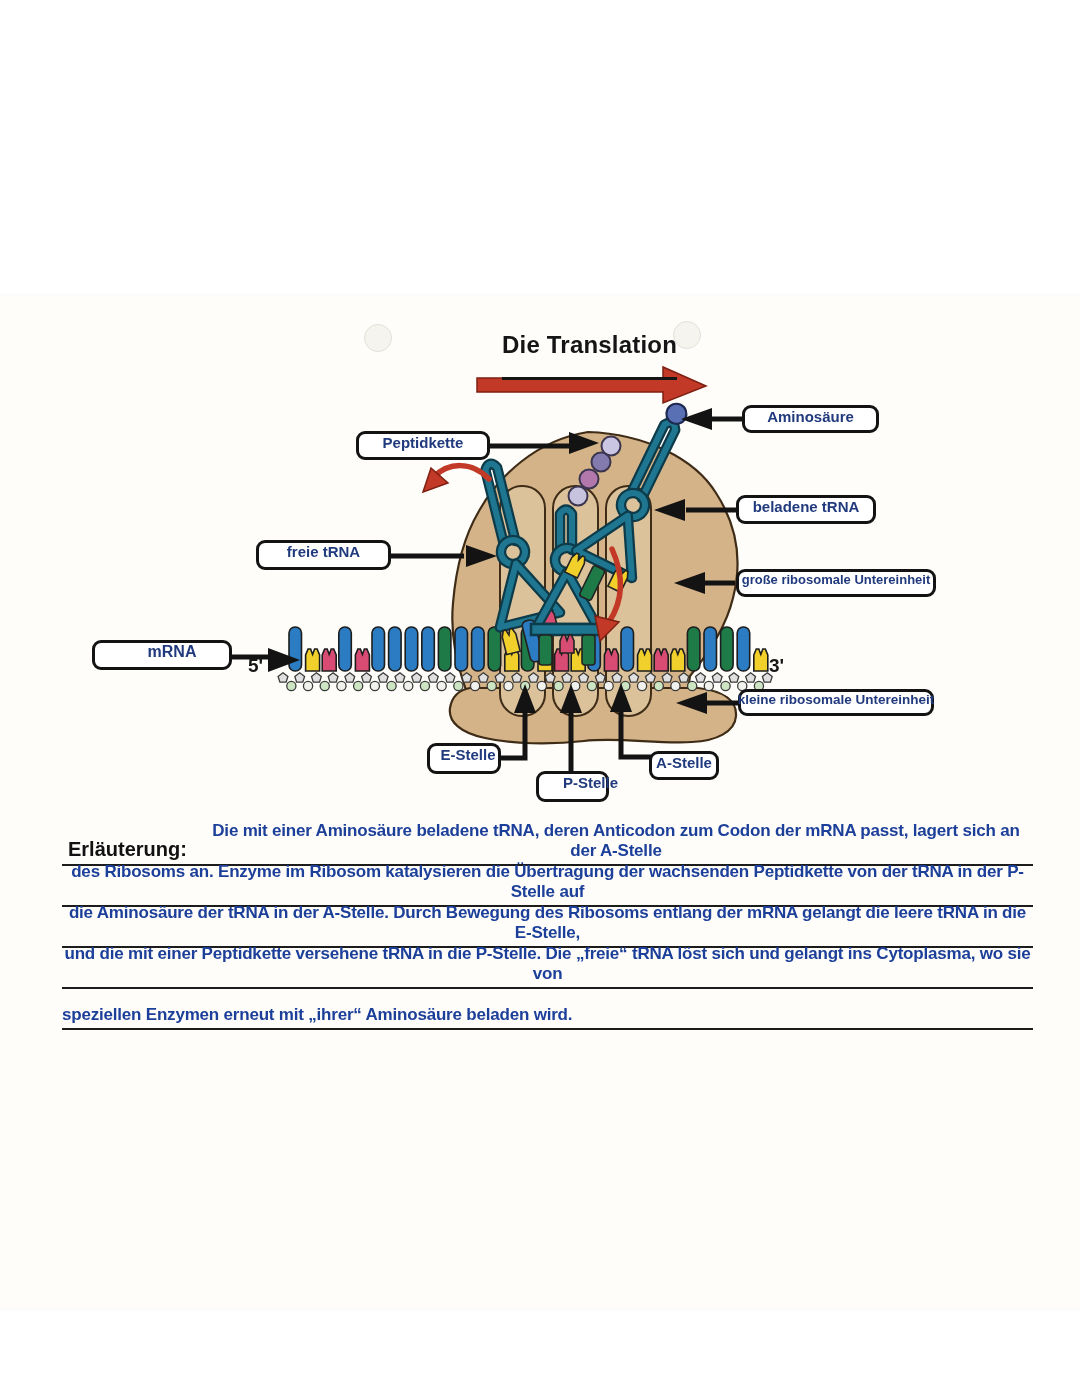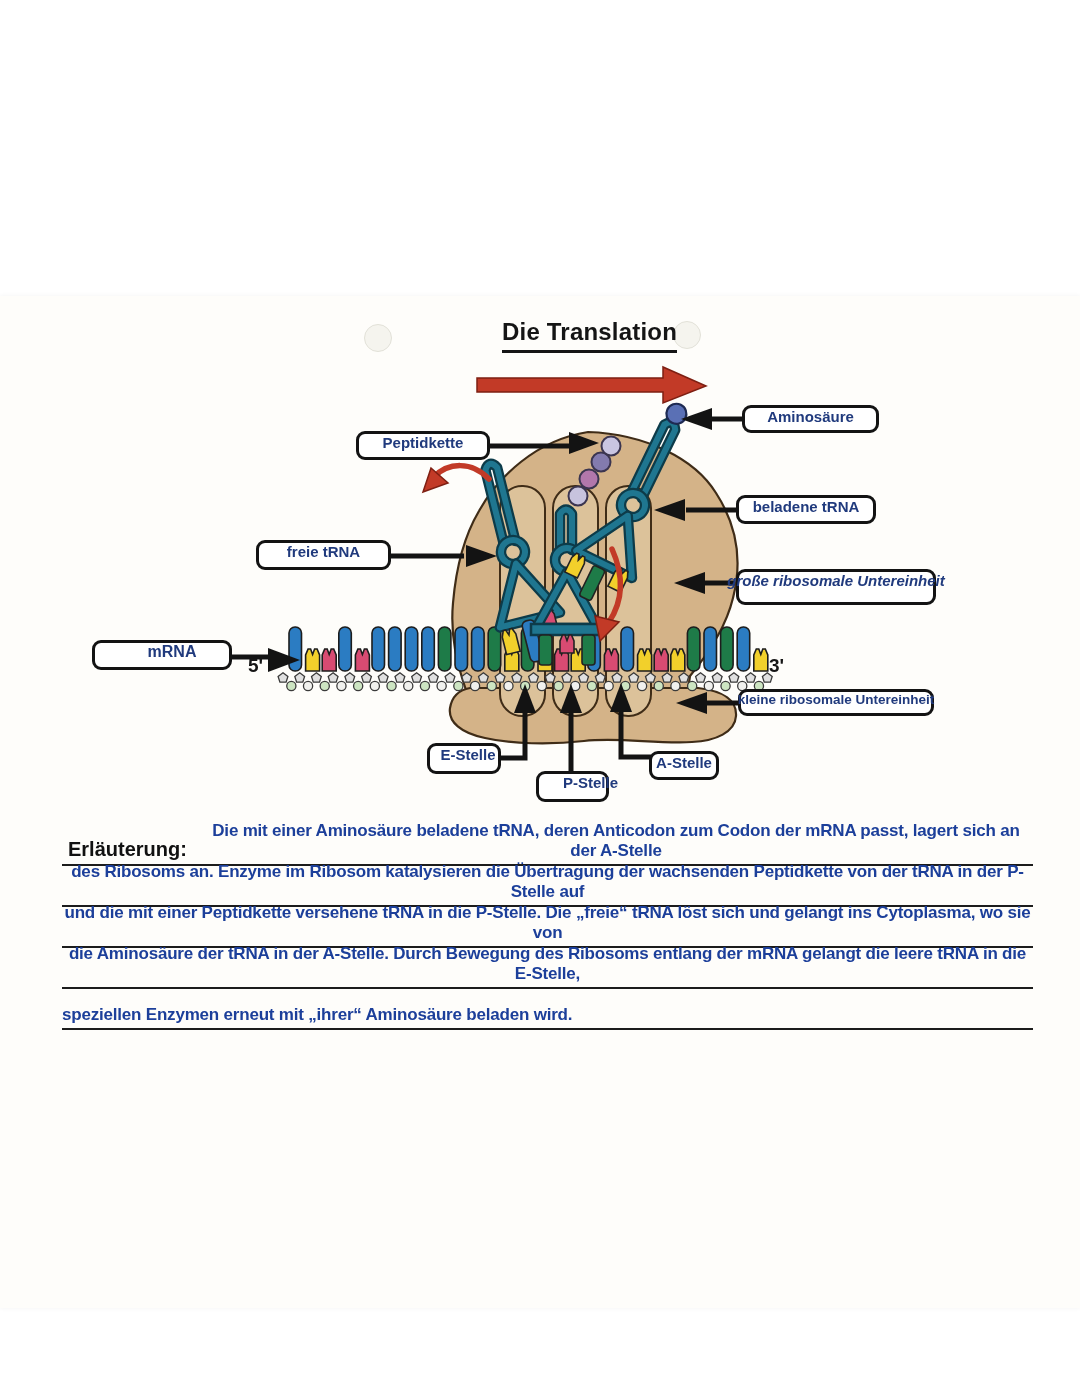--- a/index.html
+++ b/index.html
@@ -9,23 +9,23 @@
   }
   .card{
     position:absolute;left:0;top:296px;width:1080px;height:1012px;
     background:#fefdfa;box-shadow:0 0 5px rgba(0,0,0,.05);
   }
   .hole{
     position:absolute;width:26px;height:26px;border-radius:50%;
     background:#f5f4ee;border:1px solid #e2e1d8;
   }
   .page-title{
-    position:absolute;left:502px;top:318px;
+    position:absolute;left:502px;top:331px;
     font-size:24px;font-weight:bold;color:#151515;
-    border-bottom:3px solid #151515;padding-bottom:4px;letter-spacing:.2px;
+    border-bottom:3px solid #151515;padding-bottom:18px;letter-spacing:.2px;
   }
   svg.diagram{position:absolute;left:0;top:0;}
   .label-box{
     position:absolute;display:flex;align-items:flex-start;justify-content:center;
     background:#ffffff;border:3px solid #131313;border-radius:9px;
     color:var(--label-blue,#203a7d);font-weight:bold;font-size:15px;
     box-sizing:border-box;white-space:nowrap;
   }
   .prime-label{
     position:absolute;font-size:19px;font-weight:bold;color:#151515;
@@ -269,21 +269,21 @@
   </div>
 <div class="label-box" style="left:356px;top:431px;width:134px;height:29px;">
   <span>Peptidkette</span>
   </div>
 <div class="label-box" style="left:736px;top:495px;width:140px;height:29px;">
   <span>beladene tRNA</span>
   </div>
 <div class="label-box" style="left:256px;top:540px;width:135px;height:30px;">
   <span>freie tRNA</span>
   </div>
-<div class="label-box" style="left:736px;top:569px;width:200px;height:36px;font-size:15px;font-style:italic;">
+<div class="label-box" style="left:736px;top:569px;width:200px;height:28px;font-size:13px;">
   <span>große ribosomale Untereinheit</span>
   </div>
 <div class="label-box" style="left:92px;top:640px;width:140px;height:30px;font-size:16px;padding-left:20px;">
   <span>mRNA</span>
   </div>
 <div class="label-box" style="left:738px;top:689px;width:196px;height:27px;font-size:13.5px;">
   <span>kleine ribosomale Untereinheit</span>
   </div>
 <div class="label-box" style="left:427px;top:743px;width:74px;height:31px;padding-left:8px;">
   <span>E-Stelle</span>
@@ -300,21 +300,21 @@
 
 <div class="explain">
   <div class="exp-row" style="height:41px;">
     <span class="exp-head">Erläuterung:</span>
     <span class="exp-text">Die mit einer Aminosäure beladene tRNA, deren Anticodon zum Codon der mRNA passt, lagert sich an der A-Stelle</span>
   </div>
   <div class="exp-row">
     <span class="exp-text">des Ribosoms an. Enzyme im Ribosom katalysieren die Übertragung der wachsenden Peptidkette von der tRNA in der P-Stelle auf</span>
   </div>
   <div class="exp-row">
+    <span class="exp-text">die Aminosäure der tRNA in der A-Stelle. Durch Bewegung des Ribosoms entlang der mRNA gelangt die leere tRNA in die E-Stelle,</span>
+  </div>
+  <div class="exp-row">
     <span class="exp-text">und die mit einer Peptidkette versehene tRNA in die P-Stelle. Die „freie“ tRNA löst sich und gelangt ins Cytoplasma, wo sie von</span>
-  </div>
-  <div class="exp-row">
-    <span class="exp-text">die Aminosäure der tRNA in der A-Stelle. Durch Bewegung des Ribosoms entlang der mRNA gelangt die leere tRNA in die E-Stelle,</span>
   </div>
   <div class="exp-row">
     <span class="exp-text">speziellen Enzymen erneut mit „ihrer“ Aminosäure beladen wird.</span>
   </div>
 </div>
 
 </body></html>

